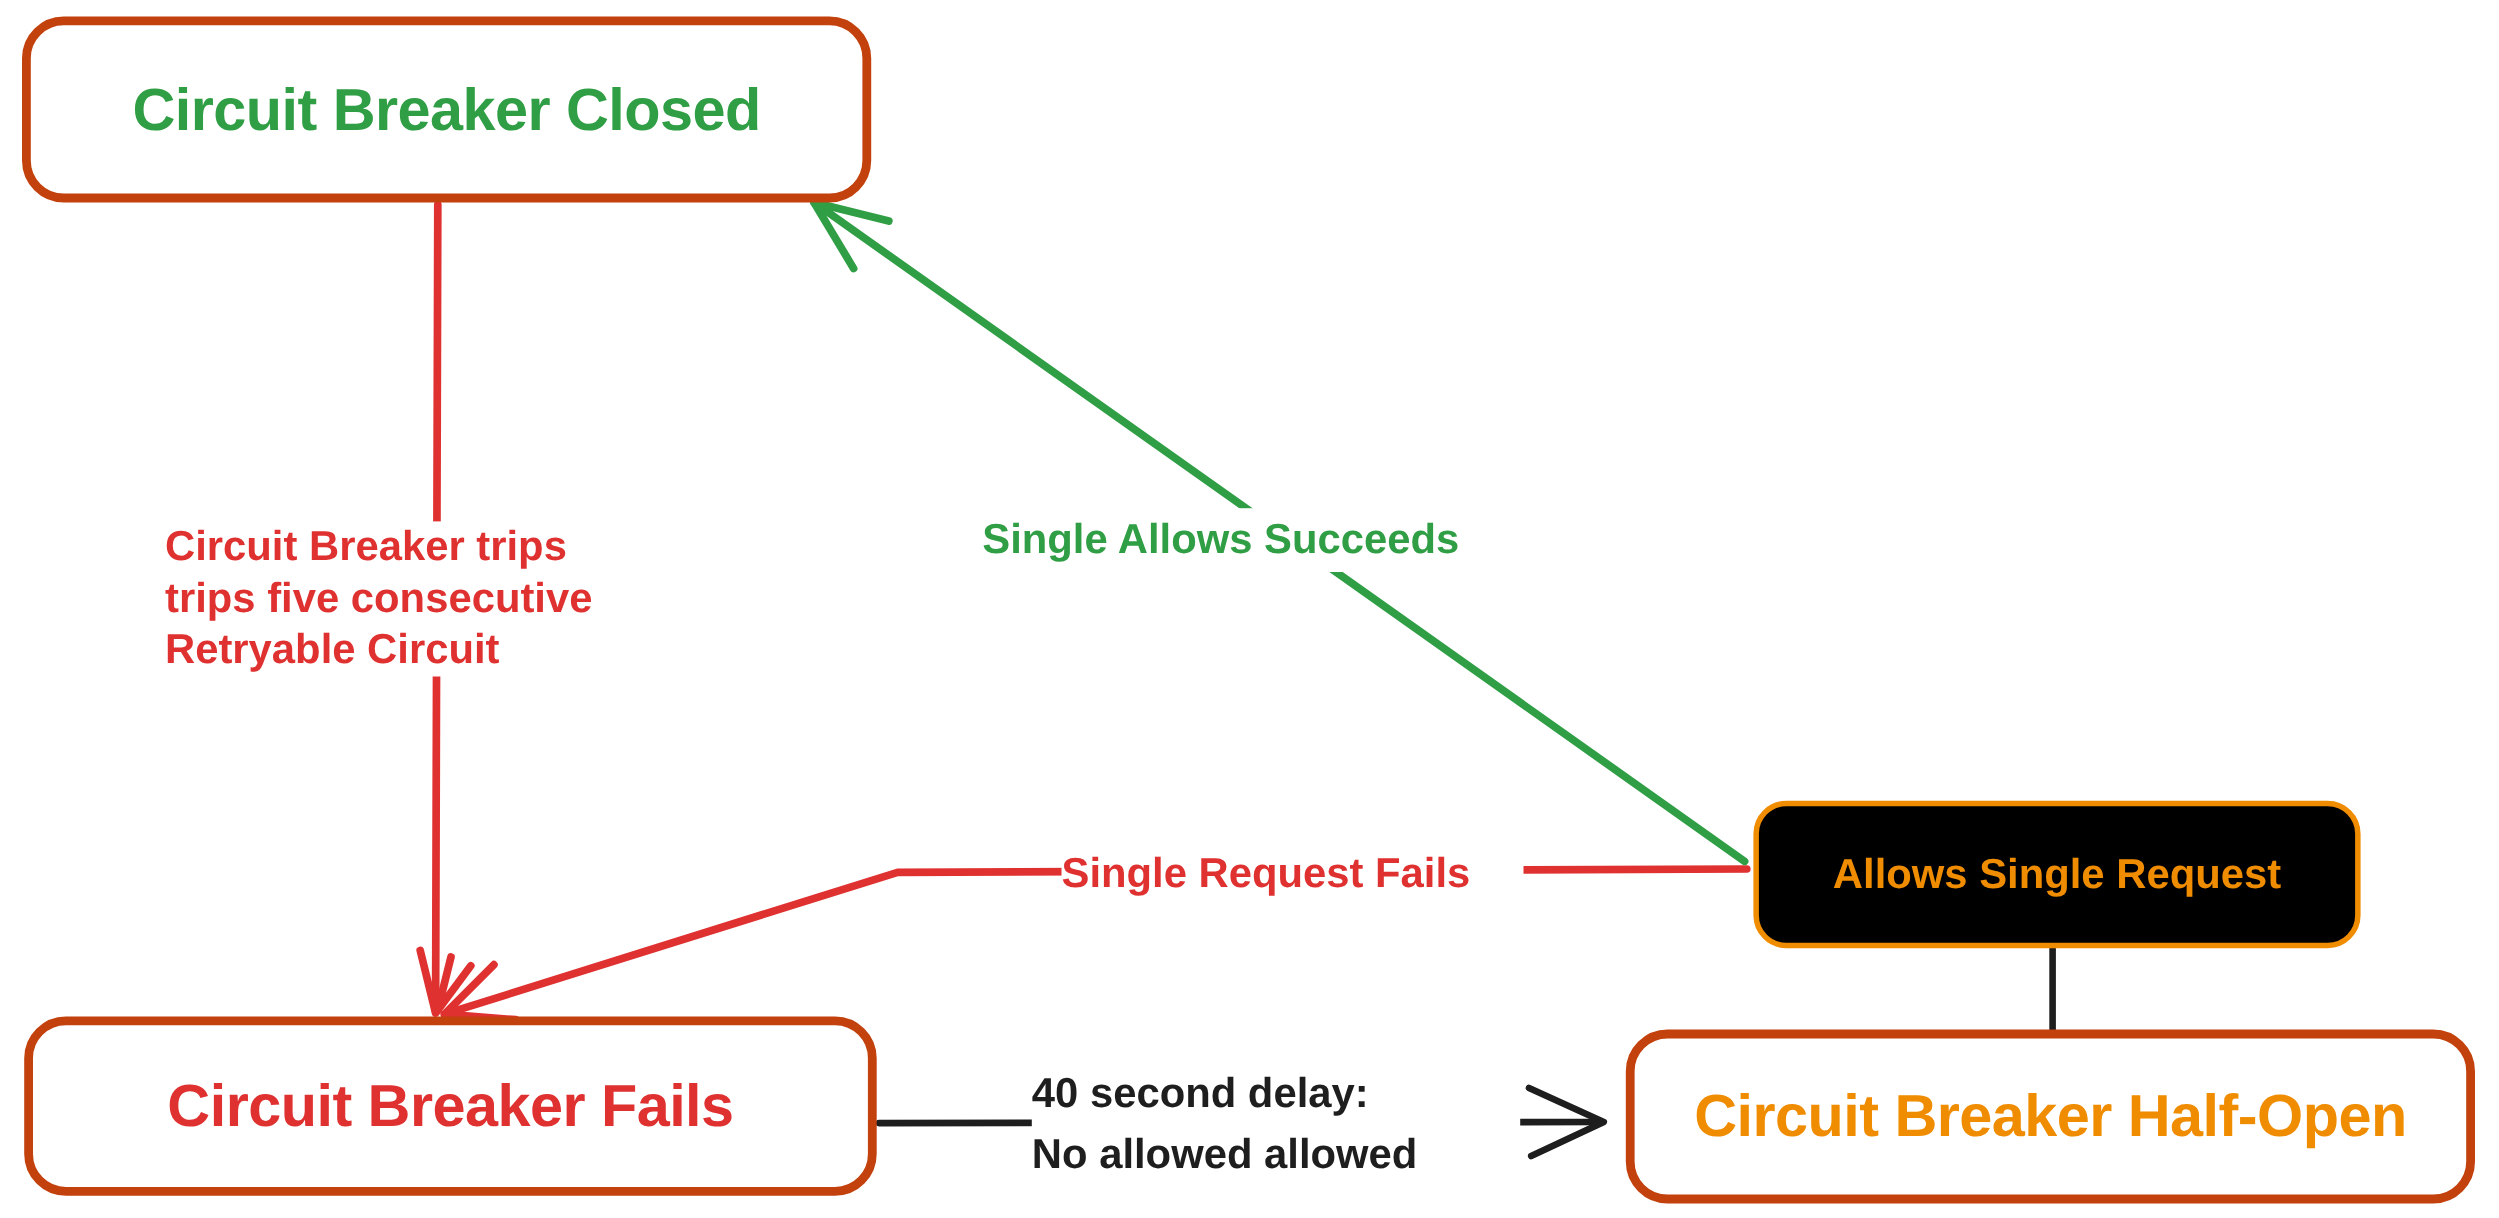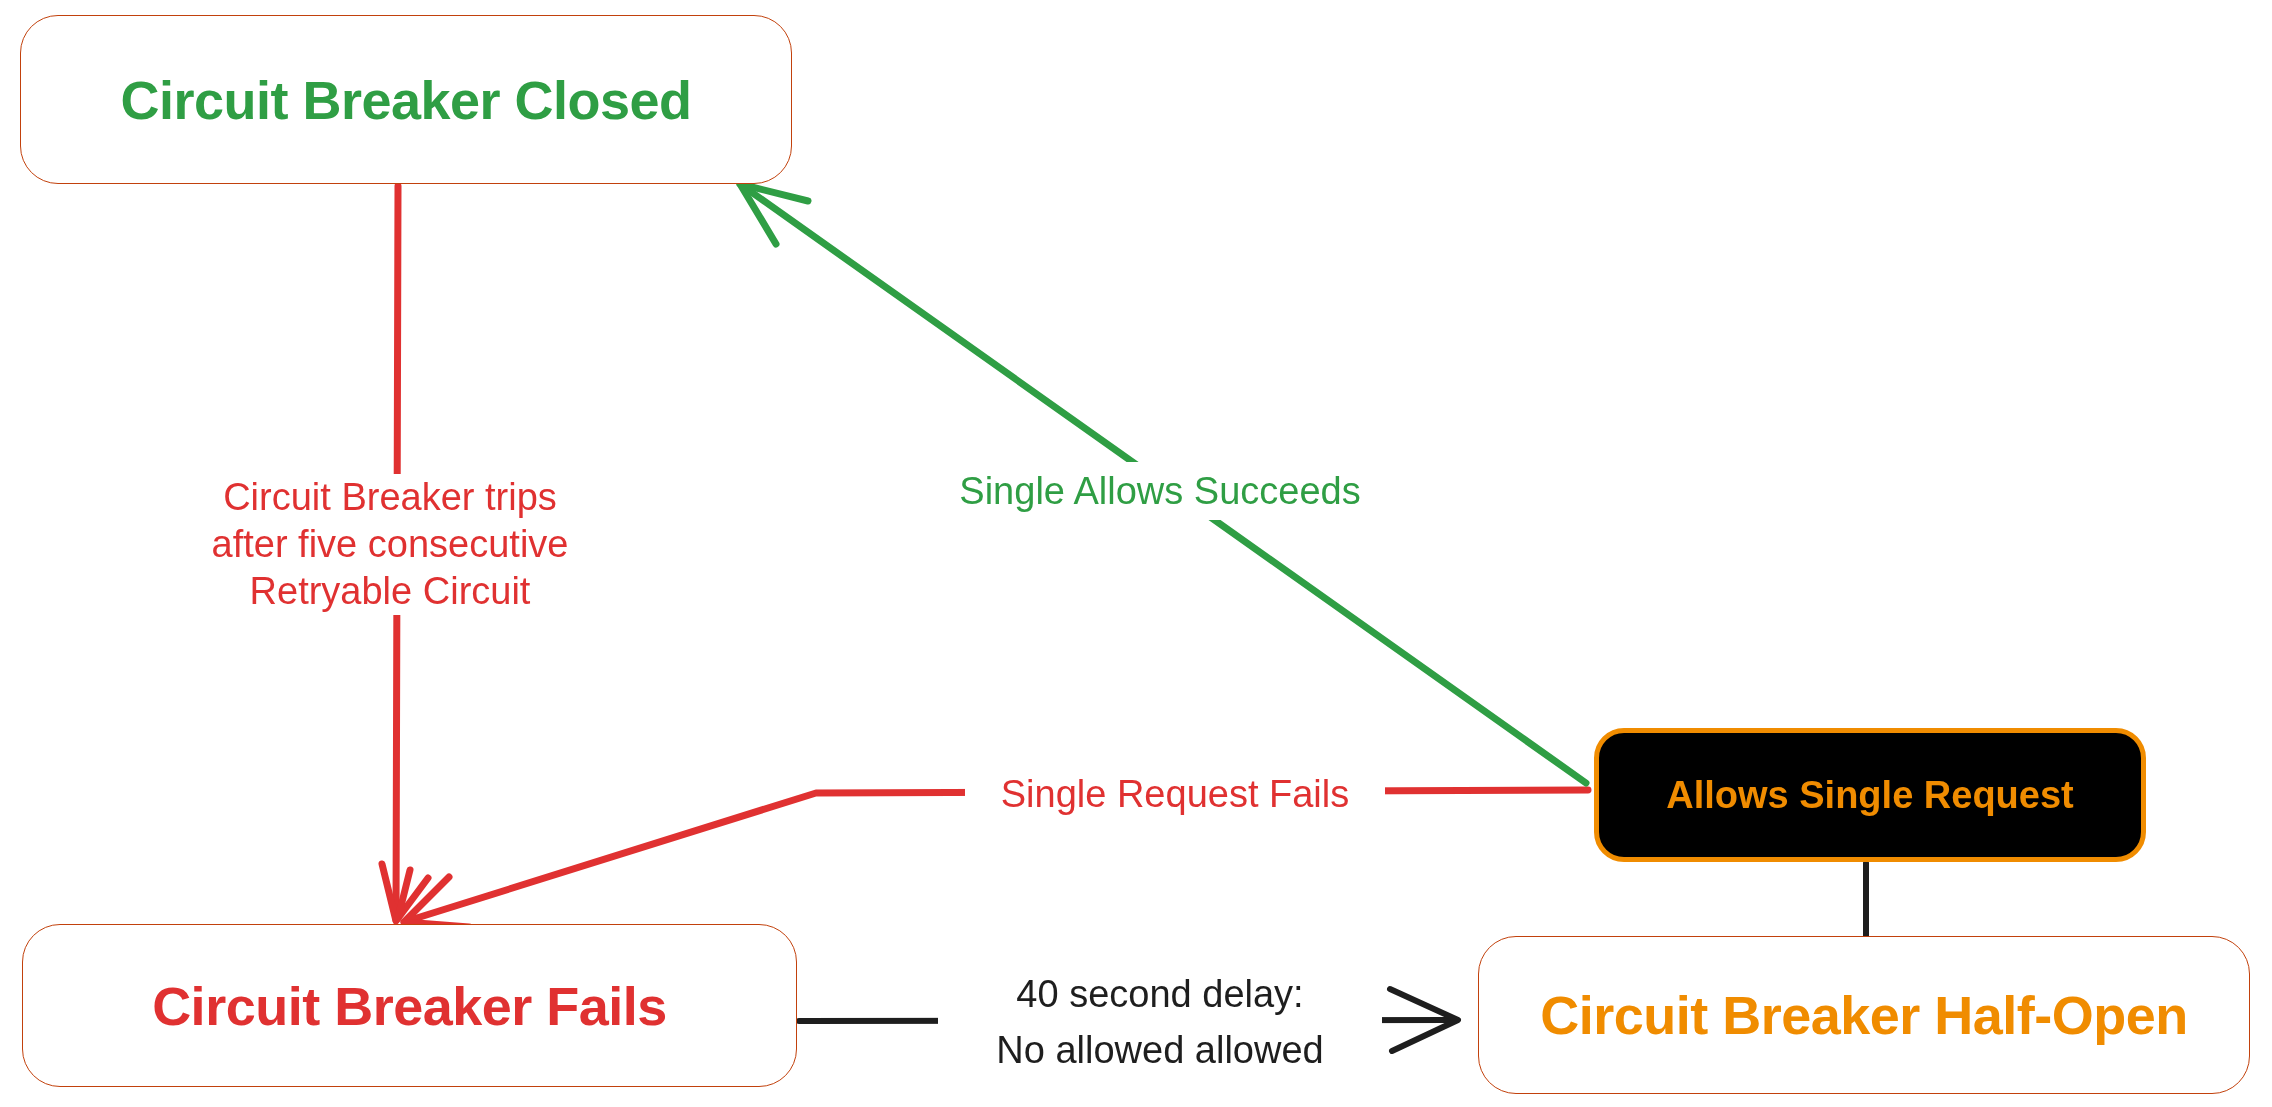--- a/index.html
+++ b/index.html
@@ -18,21 +18,21 @@
   #edges-svg {
     position: absolute;
     left: 0;
     top: 0;
     z-index: 1;
   }
   .state-box {
     position: absolute;
     z-index: 3;
     background: #ffffff;
-    border: 1px solid #c2410c;
+    border: 8px solid #c2410c;
     border-radius: 38px;
     display: flex;
     align-items: center;
     justify-content: center;
     box-sizing: border-box;
   }
   .state-title {
     font-size: 54px;
     font-weight: bold;
     letter-spacing: -0.5px;
@@ -54,22 +54,22 @@
     box-sizing: border-box;
   }
   .green  { color: #2f9e44; }
   .red    { color: #e03131; }
   .orange { color: #f08c00; }
   .black  { color: #1e1e1e; }
   .edge-label {
     position: absolute;
     z-index: 2;
     background: #ffffff;
-    text-align: center;
-    font-weight: normal;
+    text-align: left;
+    font-weight: bold;
     font-size: 38px;
     white-space: nowrap;
   }
   #label-trips    { left: 150px; top: 474px;  width: 480px; line-height: 47px; }
   #label-succeeds { left: 893px; top: 462px;  width: 534px; height: 58px; line-height: 58px; }
   #label-fails    { left: 965px; top: 766px;  width: 420px; height: 56px; line-height: 56px; }
   #label-delay    { left: 938px; top: 966px;  width: 444px; line-height: 56px; }
   .label-line { display: block; }
 </style>
 </head>
@@ -100,21 +100,21 @@
       <path d="M1390 989 L1458 1020 L1392 1051"></path>
     </g>
 
     <g stroke="#1e1e1e" stroke-width="6" fill="none" stroke-linecap="round">
       <path d="M1866 863 L1866 938"></path>
     </g>
   </svg>
 
   <div class="edge-label red" id="label-trips">
     <span class="label-line">Circuit Breaker trips</span>
-    <span class="label-line">after five consecutive</span>
+    <span class="label-line">trips five consecutive</span>
     <span class="label-line">Retryable Circuit</span>
   </div>
 
   <div class="edge-label green" id="label-succeeds">Single Allows Succeeds</div>
 
   <div class="edge-label red" id="label-fails">Single Request Fails</div>
 
   <div class="edge-label black" id="label-delay">
     <span class="label-line">40 second delay:</span>
     <span class="label-line">No allowed allowed</span>

